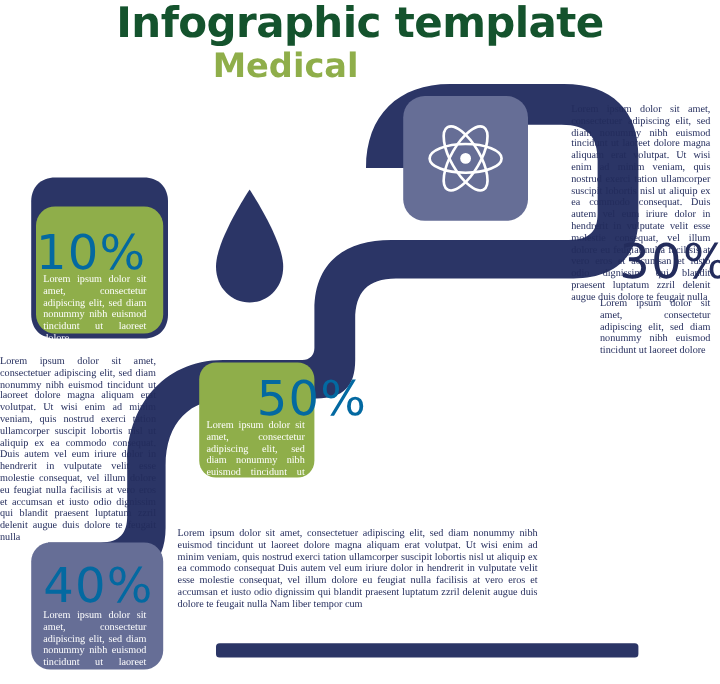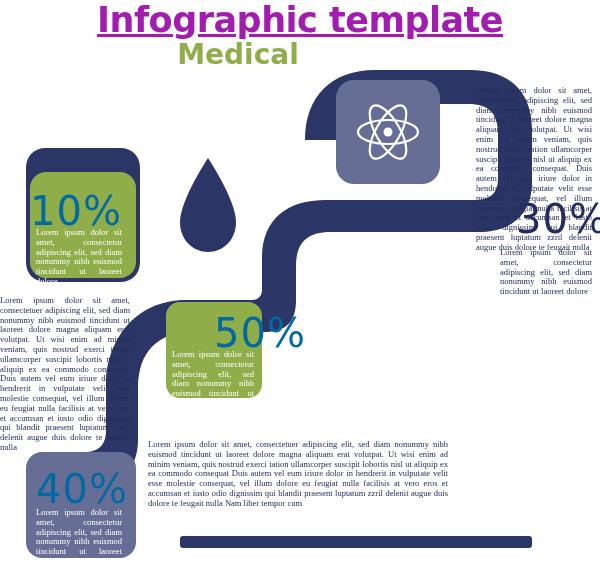--- a/index.html
+++ b/index.html
@@ -25,23 +25,22 @@
   .title-main {
     position: absolute;
     left: 0;
     top: 0;
     width: 600px;
     text-align: center;
     font-family: "DejaVu Sans", sans-serif;
     font-weight: bold;
     font-size: 35px;
     letter-spacing: -0.5px;
-    color: #a21caf;
+    color: #14532d;
     line-height: 40px;
-    text-decoration: underline;
   }
   .title-sub {
     position: absolute;
     left: 0;
     top: 39px;
     width: 476px;
     text-align: center;
     font-family: "DejaVu Sans", sans-serif;
     font-weight: bold;
     font-size: 28px;

